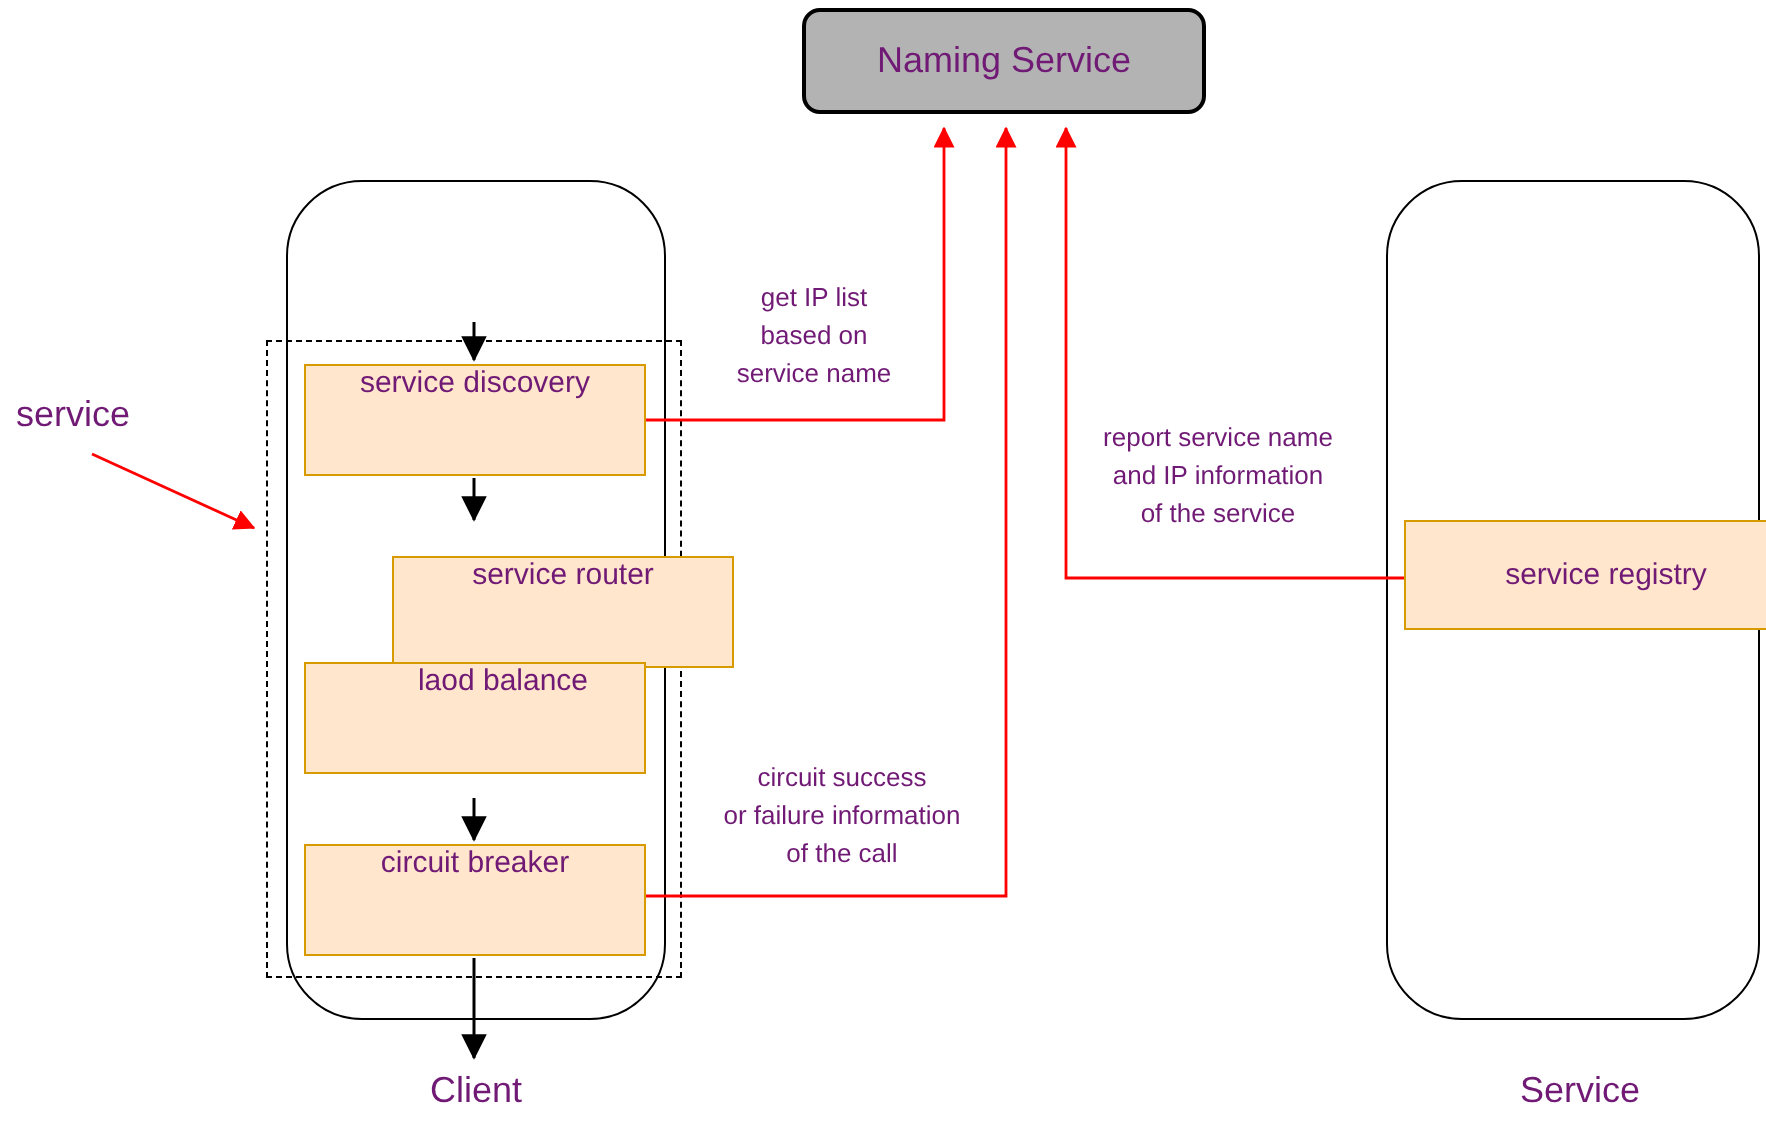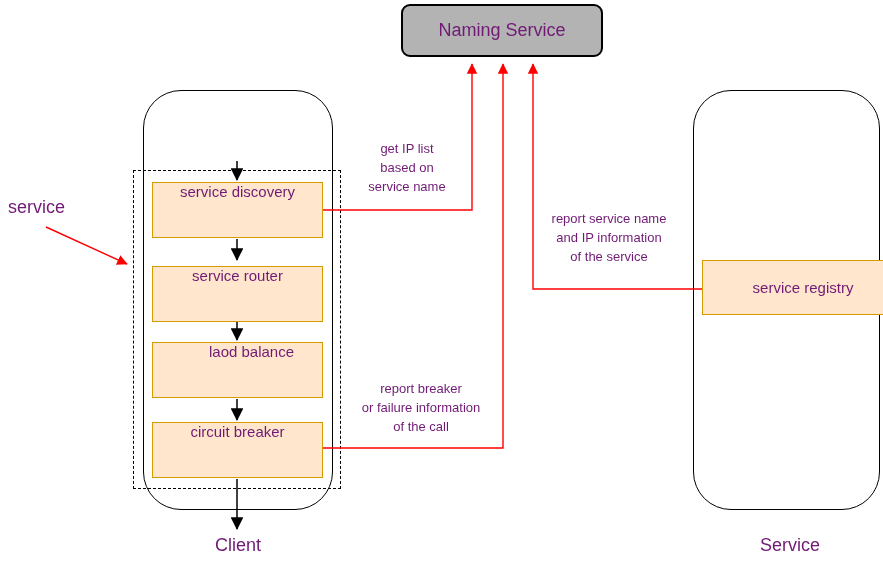--- a/index.html
+++ b/index.html
@@ -53,22 +53,22 @@
   }
   .stage-box {
     left: 152px; width: 171px; height: 56px;
     background: var(--box-fill, #ffe6cc);
     border: 1.4px solid var(--box-stroke, #d79b00);
     display: flex; align-items: flex-start; justify-content: center;
     font-size: 15px;
     box-sizing: border-box;
   }
   .stage-1 { top: 182px; }
-  .stage-2 { top: 266px; }
-  .stage-3 { top: 342px; padding-left: 28px; }
+  .stage-2 { top: 278px; margin-left: 44px; }
+  .stage-3 { top: 331px; padding-left: 28px; }
   .stage-4 { top: 422px; }
   .registry-box {
     left: 702px; top: 260px; width: 202px; height: 55px;
     background: var(--box-fill, #ffe6cc);
     border: 1.4px solid var(--box-stroke, #d79b00);
     display: flex; align-items: center; justify-content: center;
     font-size: 15px;
     box-sizing: border-box;
   }
   .node-label {
@@ -143,20 +143,20 @@
     <span>service registry</span>
   </div>
 
   <div class="abs selector-label">service</div>
   <div class="abs node-label client-label">Client</div>
   <div class="abs node-label server-label">Service</div>
 
   <div class="abs edge-label label-get-ip">get IP list
 based on
 service name</div>
-  <div class="abs edge-label label-report-call">report breaker
+  <div class="abs edge-label label-report-call">circuit success
 or failure information
 of the call</div>
   <div class="abs edge-label label-report-service">report service name
 and IP information
 of the service</div>
 
 </div>
 
 </body></html>

